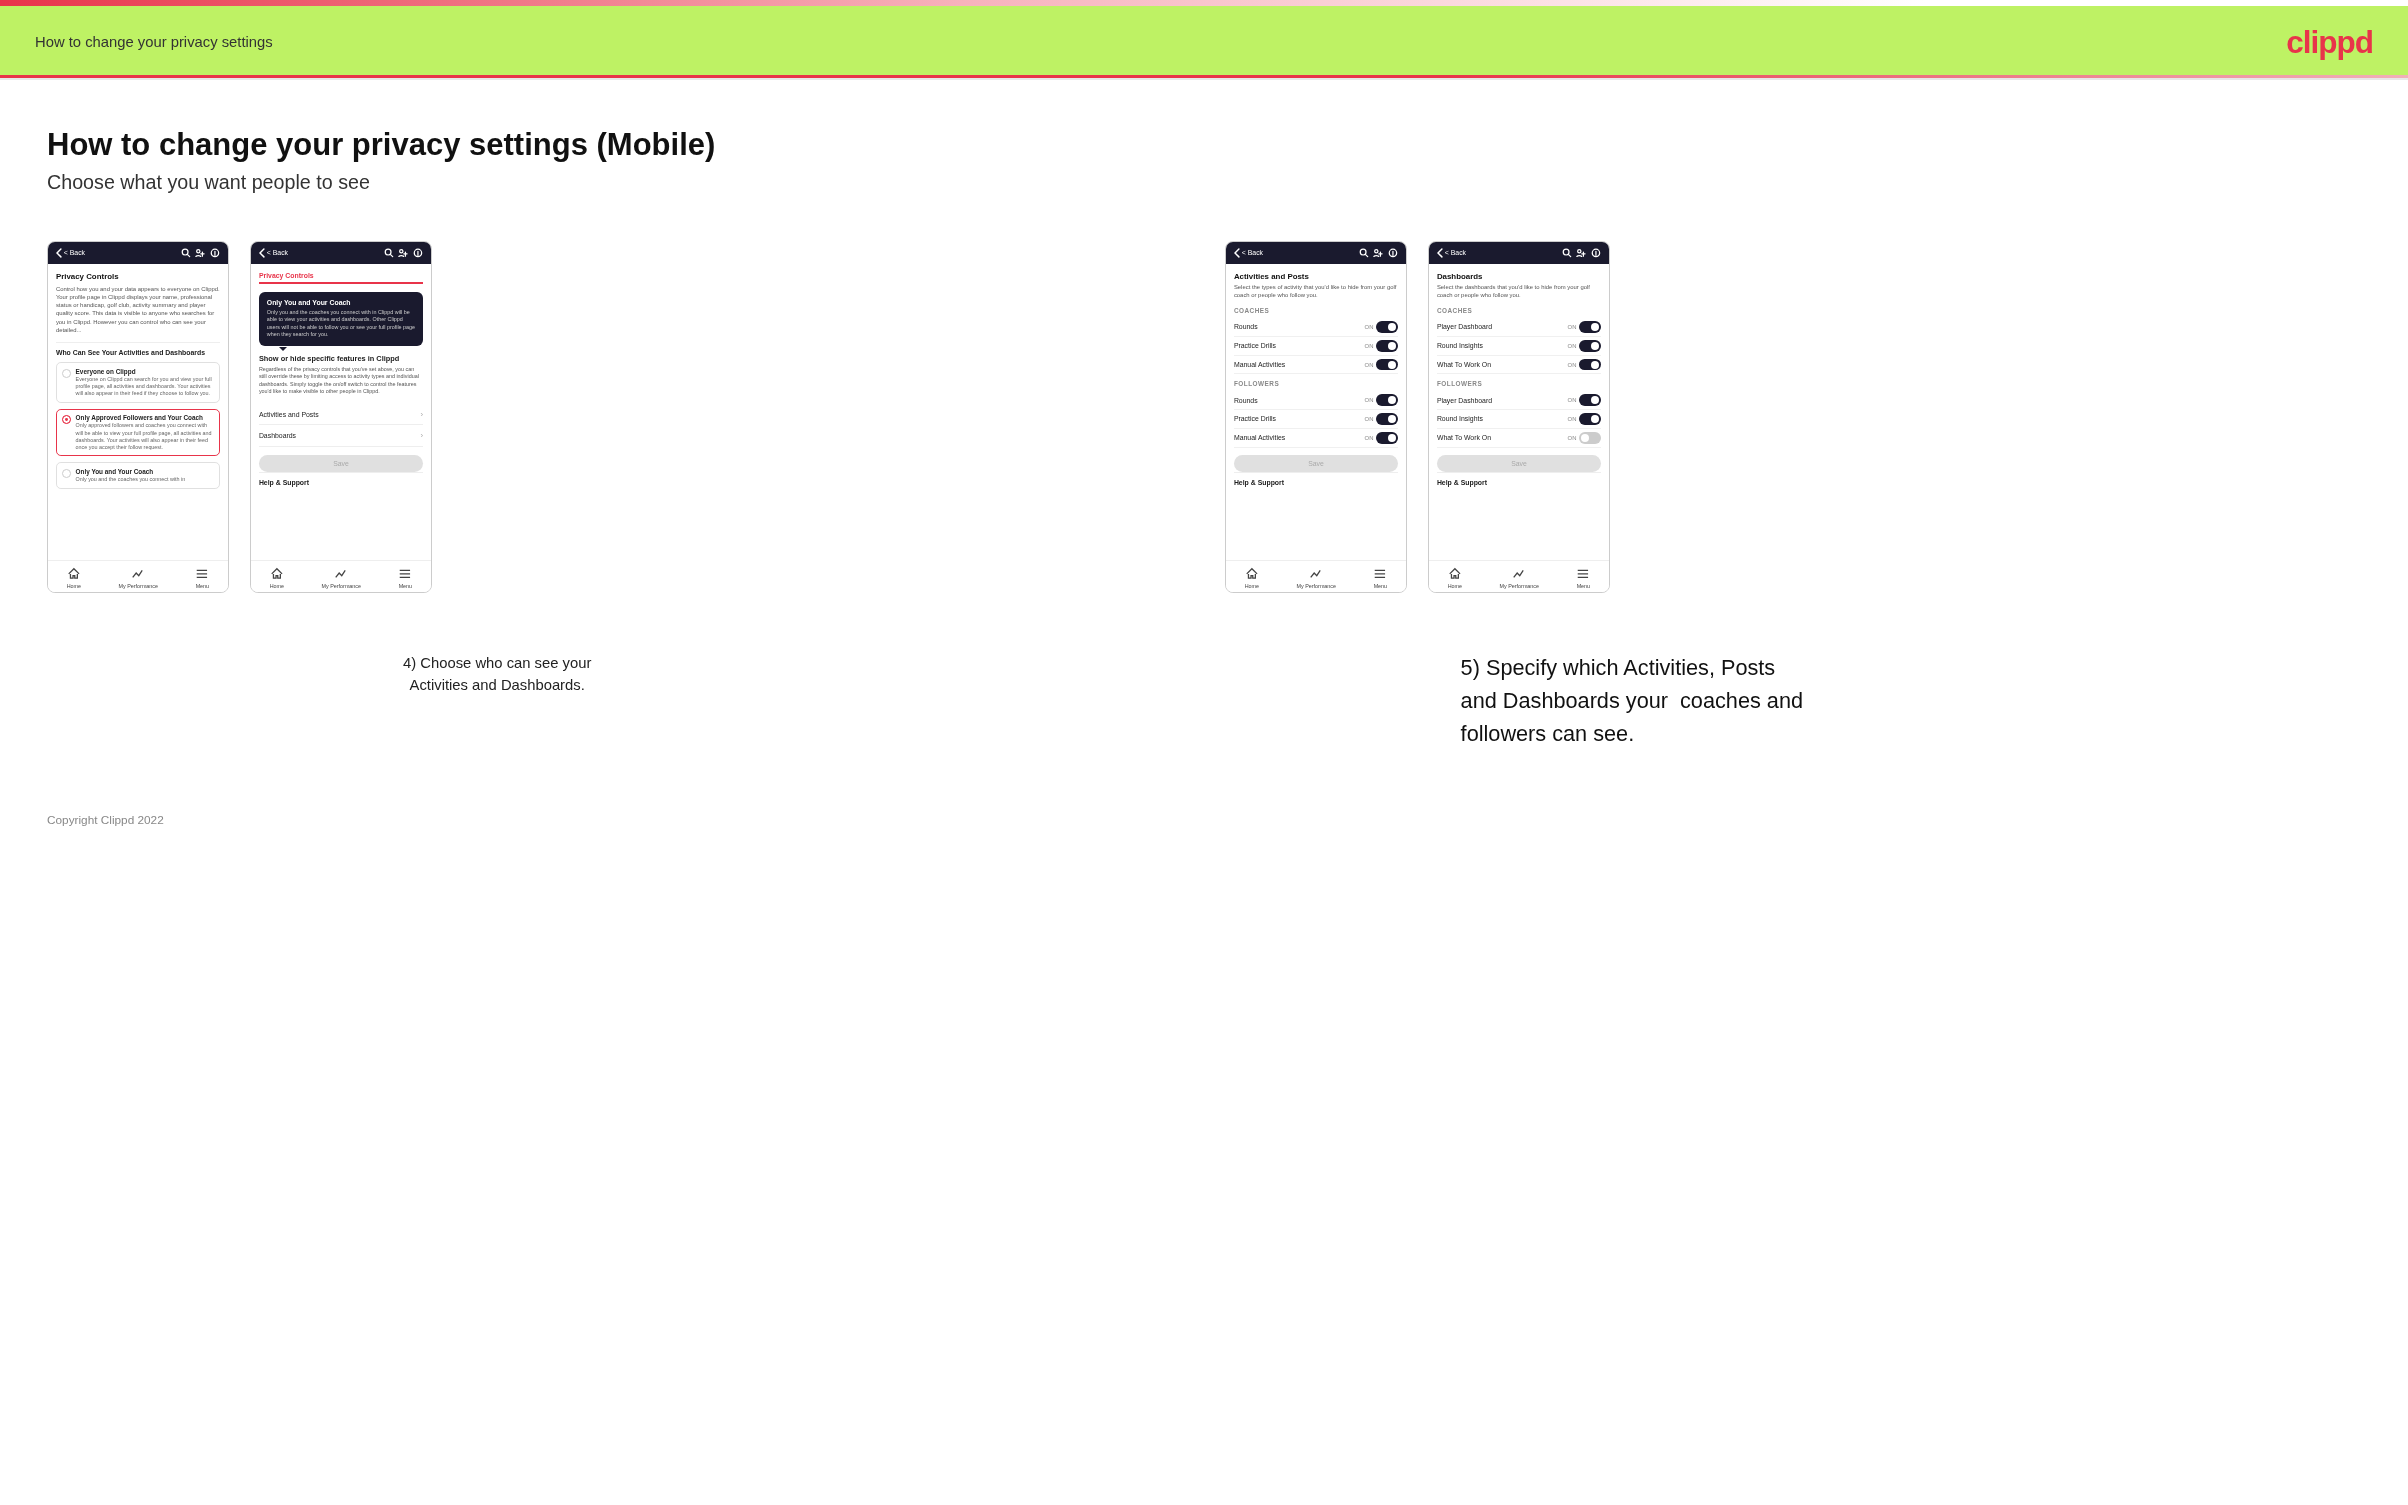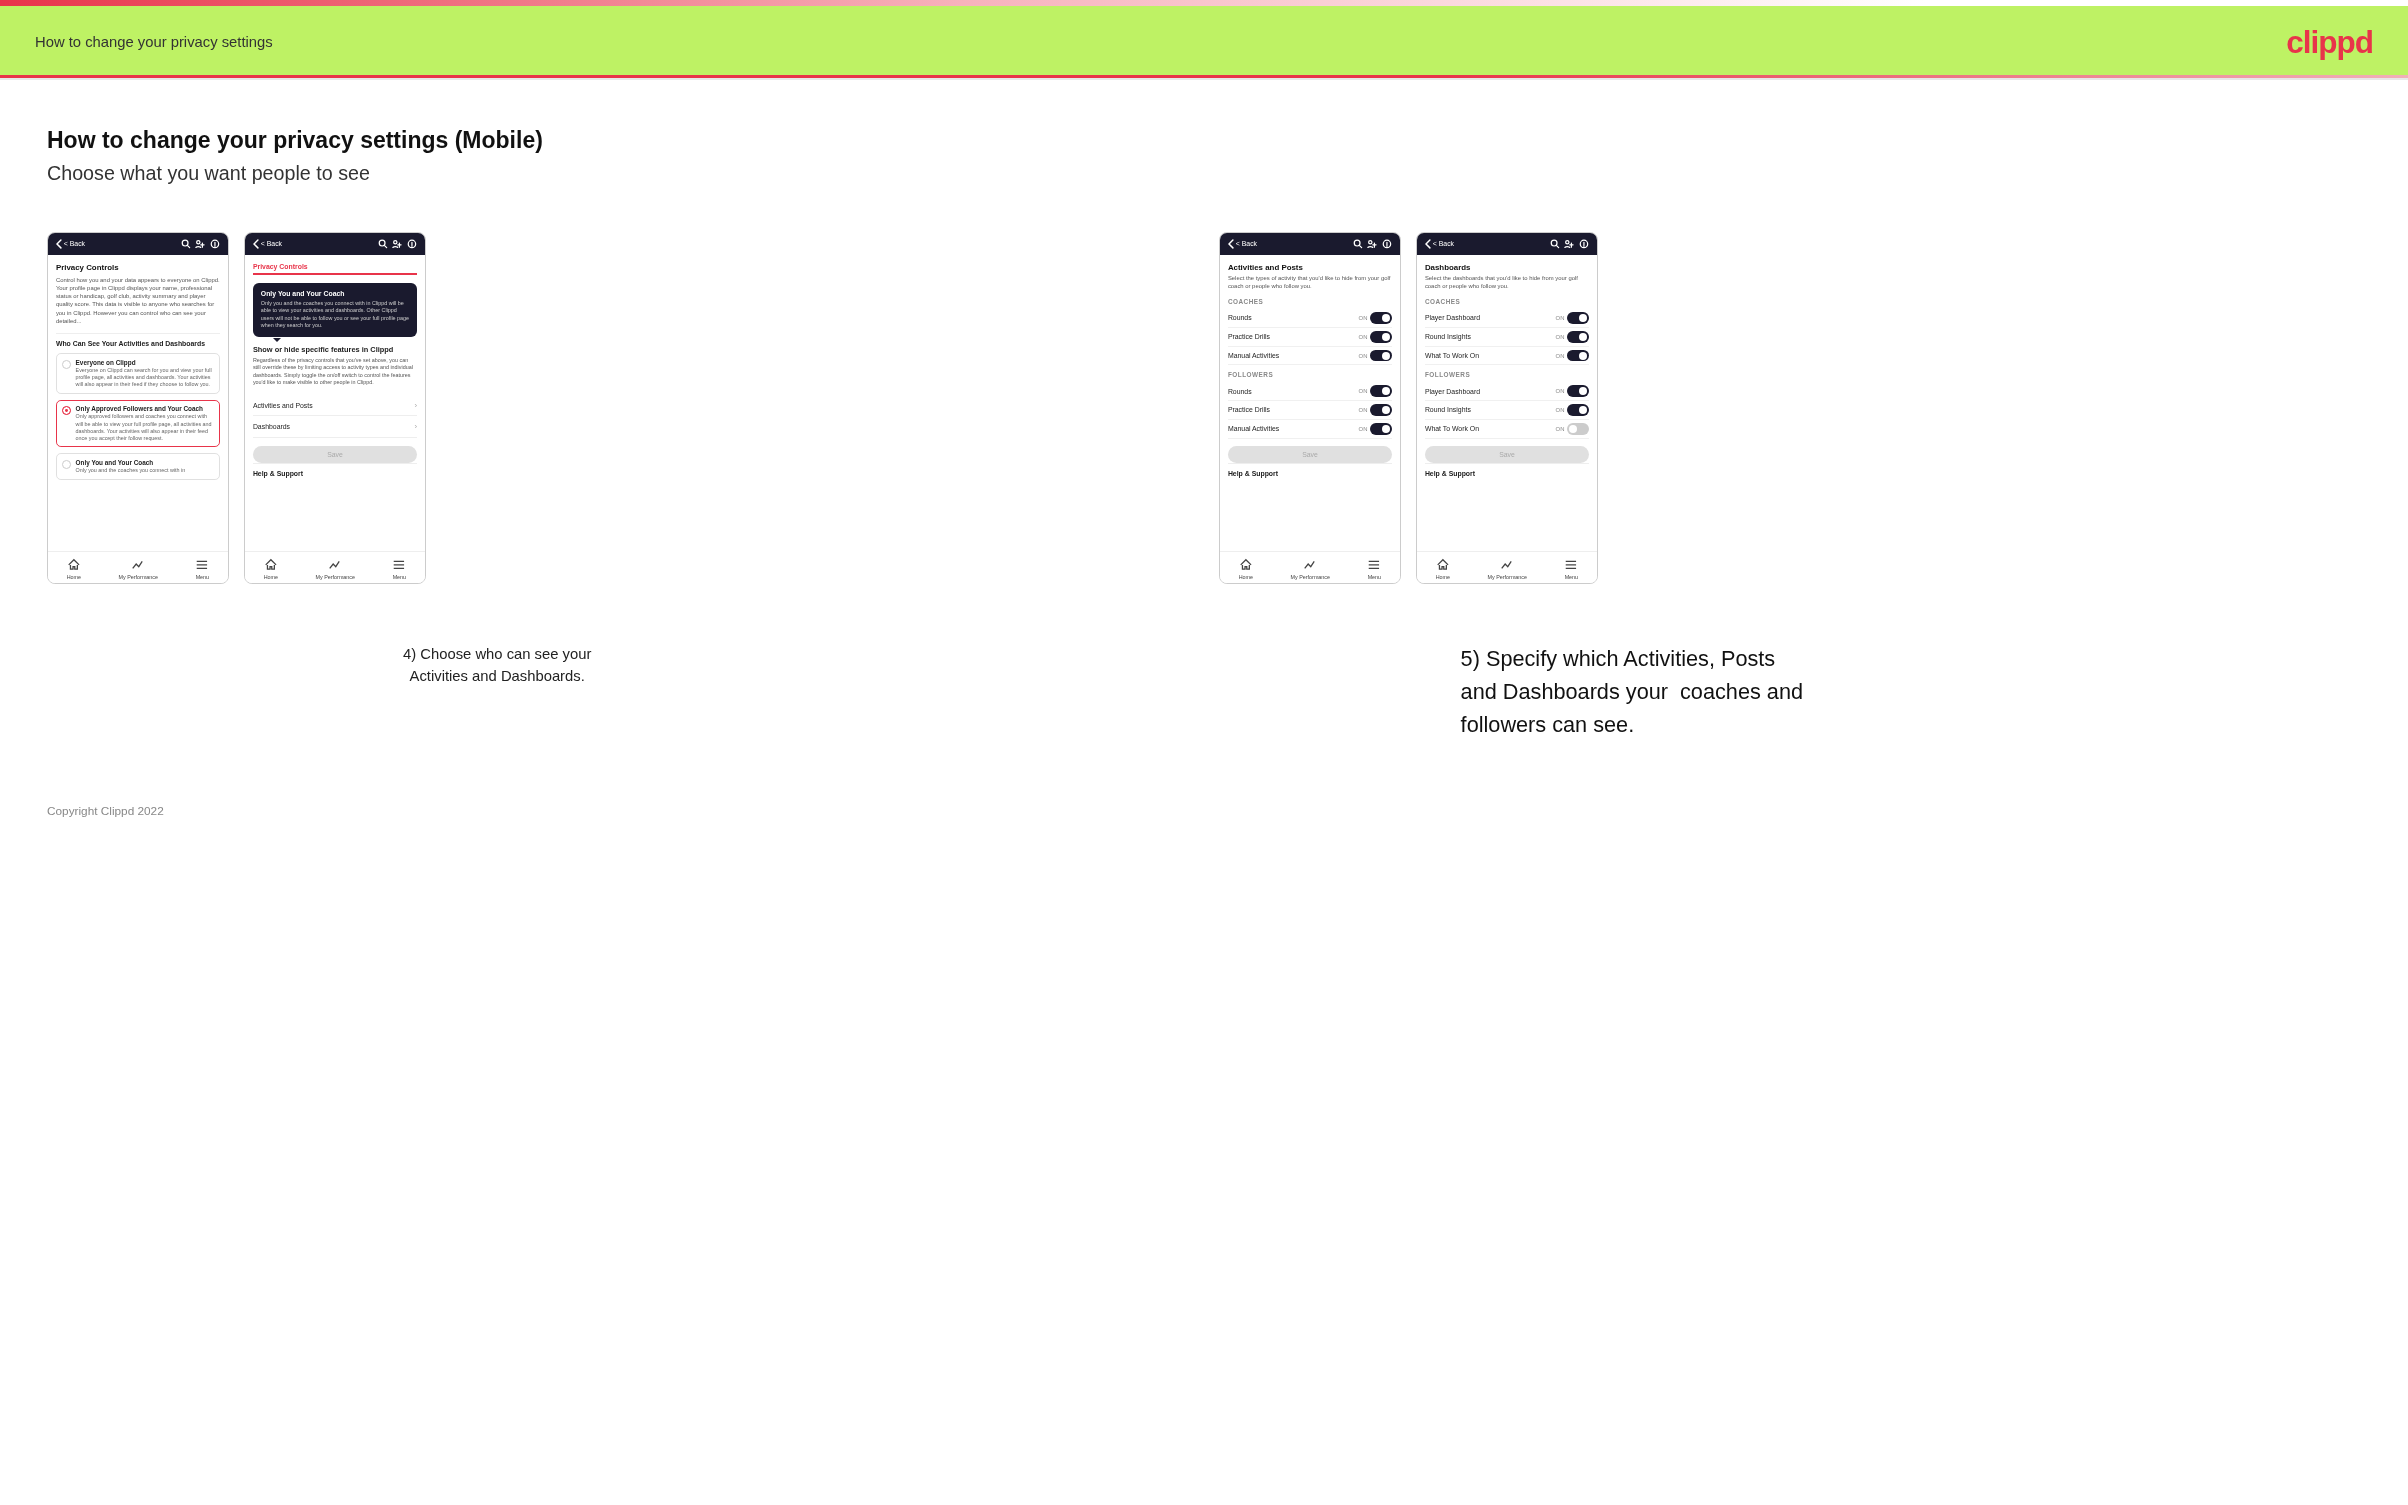--- a/index.html
+++ b/index.html
@@ -37,21 +37,21 @@
       color: #e8344a;
       letter-spacing: -1px;
     }
 
     
     .main-content {
       padding: 47px 47px 31.5px 47px;
     }
 
     .page-heading {
-      font-size: 23px;
+      font-size: 31px;
       font-weight: 800;
       color: #111;
       margin-bottom: 7.9px;
     }
     .page-subheading {
       font-size: 19.7px;
       color: #333;
       font-weight: 400;
       margin-bottom: 47px;
     }
@@ -401,21 +401,21 @@
     .bottom-right {
       flex: 1;
       display: flex;
       flex-direction: column;
       align-items: flex-start;
       padding-left: 47px;
     }
 
     .top-screens-row {
       display: flex;
-      gap: 15px;
+      gap: 21px;
       align-items: flex-start;
     }
 
     .top-screen-group {
       display: flex;
       flex-direction: column;
       align-items: center;
     }
 
     

